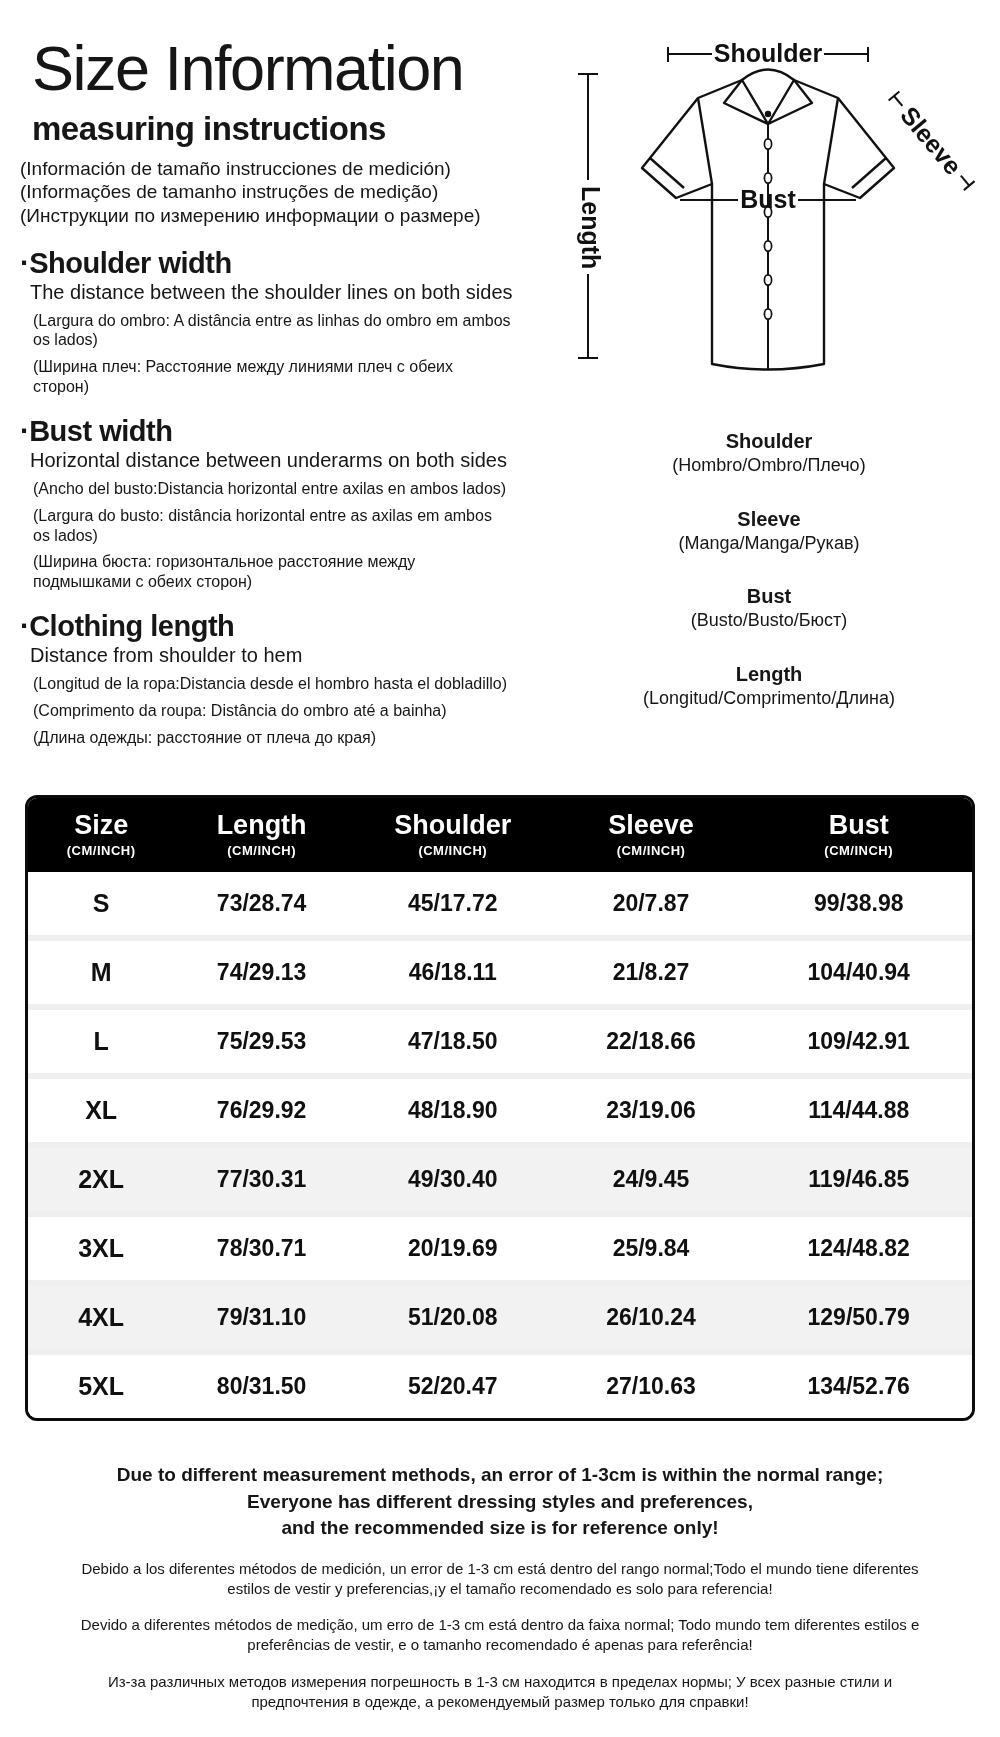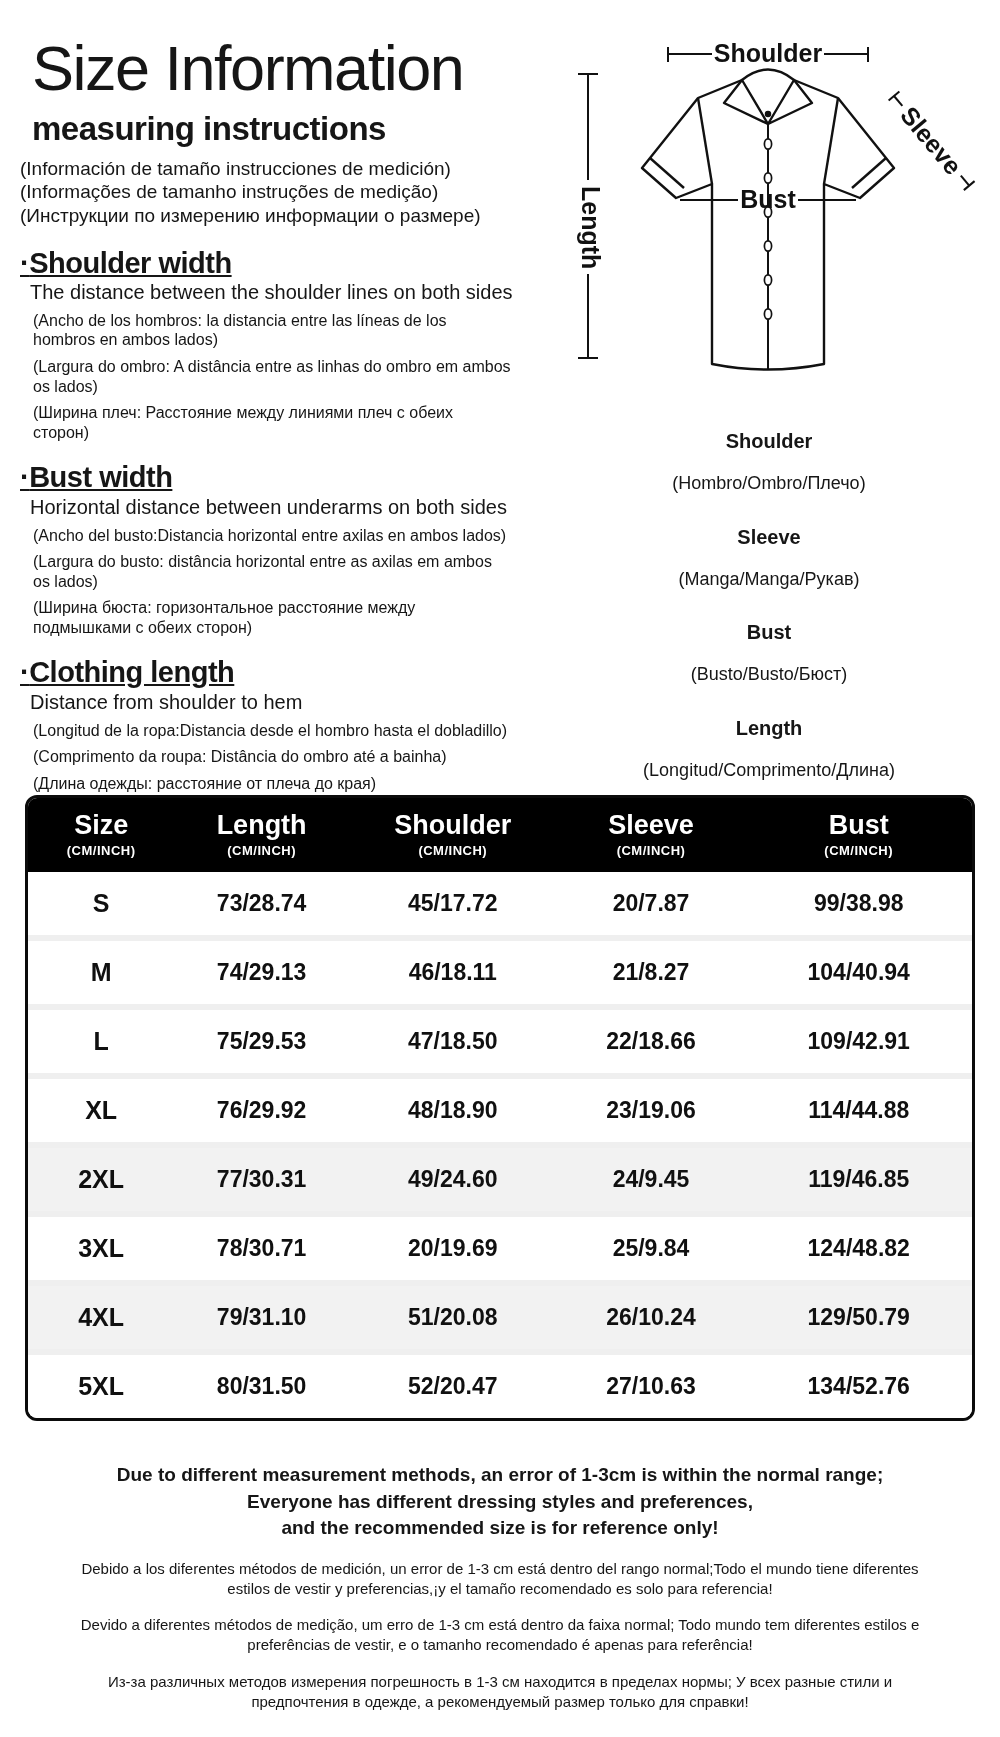--- a/index.html
+++ b/index.html
@@ -7,30 +7,30 @@
     width:1000px;height:1737px;position:relative;background:#ffffff;
     color:#161616;font-family:"Liberation Sans", sans-serif;
     -webkit-font-smoothing:antialiased;overflow:hidden;
   }
   
   .col-left{position:absolute;left:20px;top:24px;width:528px;}
   .main-title{font-size:63px;font-weight:400;line-height:1.02;margin:12px;letter-spacing:-1.5px;}
   .sub-title{font-size:33px;font-weight:800;line-height:1.05;margin:4px 12px 10px;letter-spacing:-0.5px;}
   .title-trans{font-size:19px;line-height:1.24;margin:0;}
   .section{margin-top:20px;}
-  .sec-heading{font-size:29px;font-weight:800;line-height:1.05;letter-spacing:-0.5px;text-decoration:underline;}
+  .sec-heading{font-size:29px;font-weight:800;line-height:1.05;letter-spacing:-0.5px;}
   .sec-desc{font-size:20px;line-height:1.15;margin:3px 0 7px 10px;}
   .sec-sub{font-size:16px;line-height:1.22;margin:0 0 7px 13px;width:478px;}
   
   .col-right{position:absolute;left:548px;top:34px;width:442px;}
   .shirt-svg{display:block;}
   .legend{margin-top:34px;text-align:center;}
   .legend-group{margin-bottom:31px;}
   .legend-term{font-size:20px;font-weight:800;line-height:1.15;}
-  .legend-trans{font-size:18px;line-height:1.2;margin-top:20px;}
+  .legend-trans{font-size:18px;line-height:1.2;margin-top:2px;}
   
   .table-wrap{
     position:absolute;left:25px;top:795px;width:950px;
     border:3px solid #0b0b0b;border-radius:12px;overflow:hidden;background:#fff;
     box-sizing:border-box;
   }
   table.size-table{width:100%;border-collapse:separate;border-spacing:0;}
   .size-table col.c1{width:15.5%}.size-table col.c2{width:18.5%}
   .size-table col.c3{width:22%}.size-table col.c4{width:20%}.size-table col.c5{width:24%}
   .size-table thead th{
@@ -58,21 +58,20 @@
 <div class="col-left">
   <h1 class="main-title">Size Information</h1>
   <h2 class="sub-title">measuring instructions</h2>
   <p class="title-trans">(Información de tamaño instrucciones de medición)</p>
   <p class="title-trans">(Informações de tamanho instruções de medição)</p>
   <p class="title-trans">(Инструкции по измерению информации о размере)</p>
 
   <div class="section">
     <div class="sec-heading"><span>·</span><span>Shoulder width</span></div>
     <div class="sec-desc">The distance between the shoulder lines on both sides</div>
-    <p class="sec-sub">(Ancho de los hombros: la distancia entre las líneas de los hombros en ambos lados)</p>
     <p class="sec-sub">(Largura do ombro: A distância entre as linhas do ombro em ambos os lados)</p>
     <p class="sec-sub">(Ширина плеч: Расстояние между линиями плеч с обеих сторон)</p>
   </div>
 
   <div class="section">
     <div class="sec-heading"><span>·</span><span>Bust width</span></div>
     <div class="sec-desc">Horizontal distance between underarms on both sides</div>
     <p class="sec-sub">(Ancho del busto:Distancia horizontal entre axilas en ambos lados)</p>
     <p class="sec-sub">(Largura do busto: distância horizontal entre as axilas em ambos os lados)</p>
     <p class="sec-sub">(Ширина бюста: горизонтальное расстояние между подмышками с обеих сторон)</p>
@@ -223,21 +222,21 @@
       <tr>
         <td class="size-cell">XL</td>
         <td>76/29.92</td>
         <td>48/18.90</td>
         <td>23/19.06</td>
         <td>114/44.88</td>
       </tr>
       <tr>
         <td class="size-cell">2XL</td>
         <td>77/30.31</td>
-        <td>49/24.60</td>
+        <td>49/30.40</td>
         <td>24/9.45</td>
         <td>119/46.85</td>
       </tr>
       <tr>
         <td class="size-cell">3XL</td>
         <td>78/30.71</td>
         <td>20/19.69</td>
         <td>25/9.84</td>
         <td>124/48.82</td>
       </tr>

